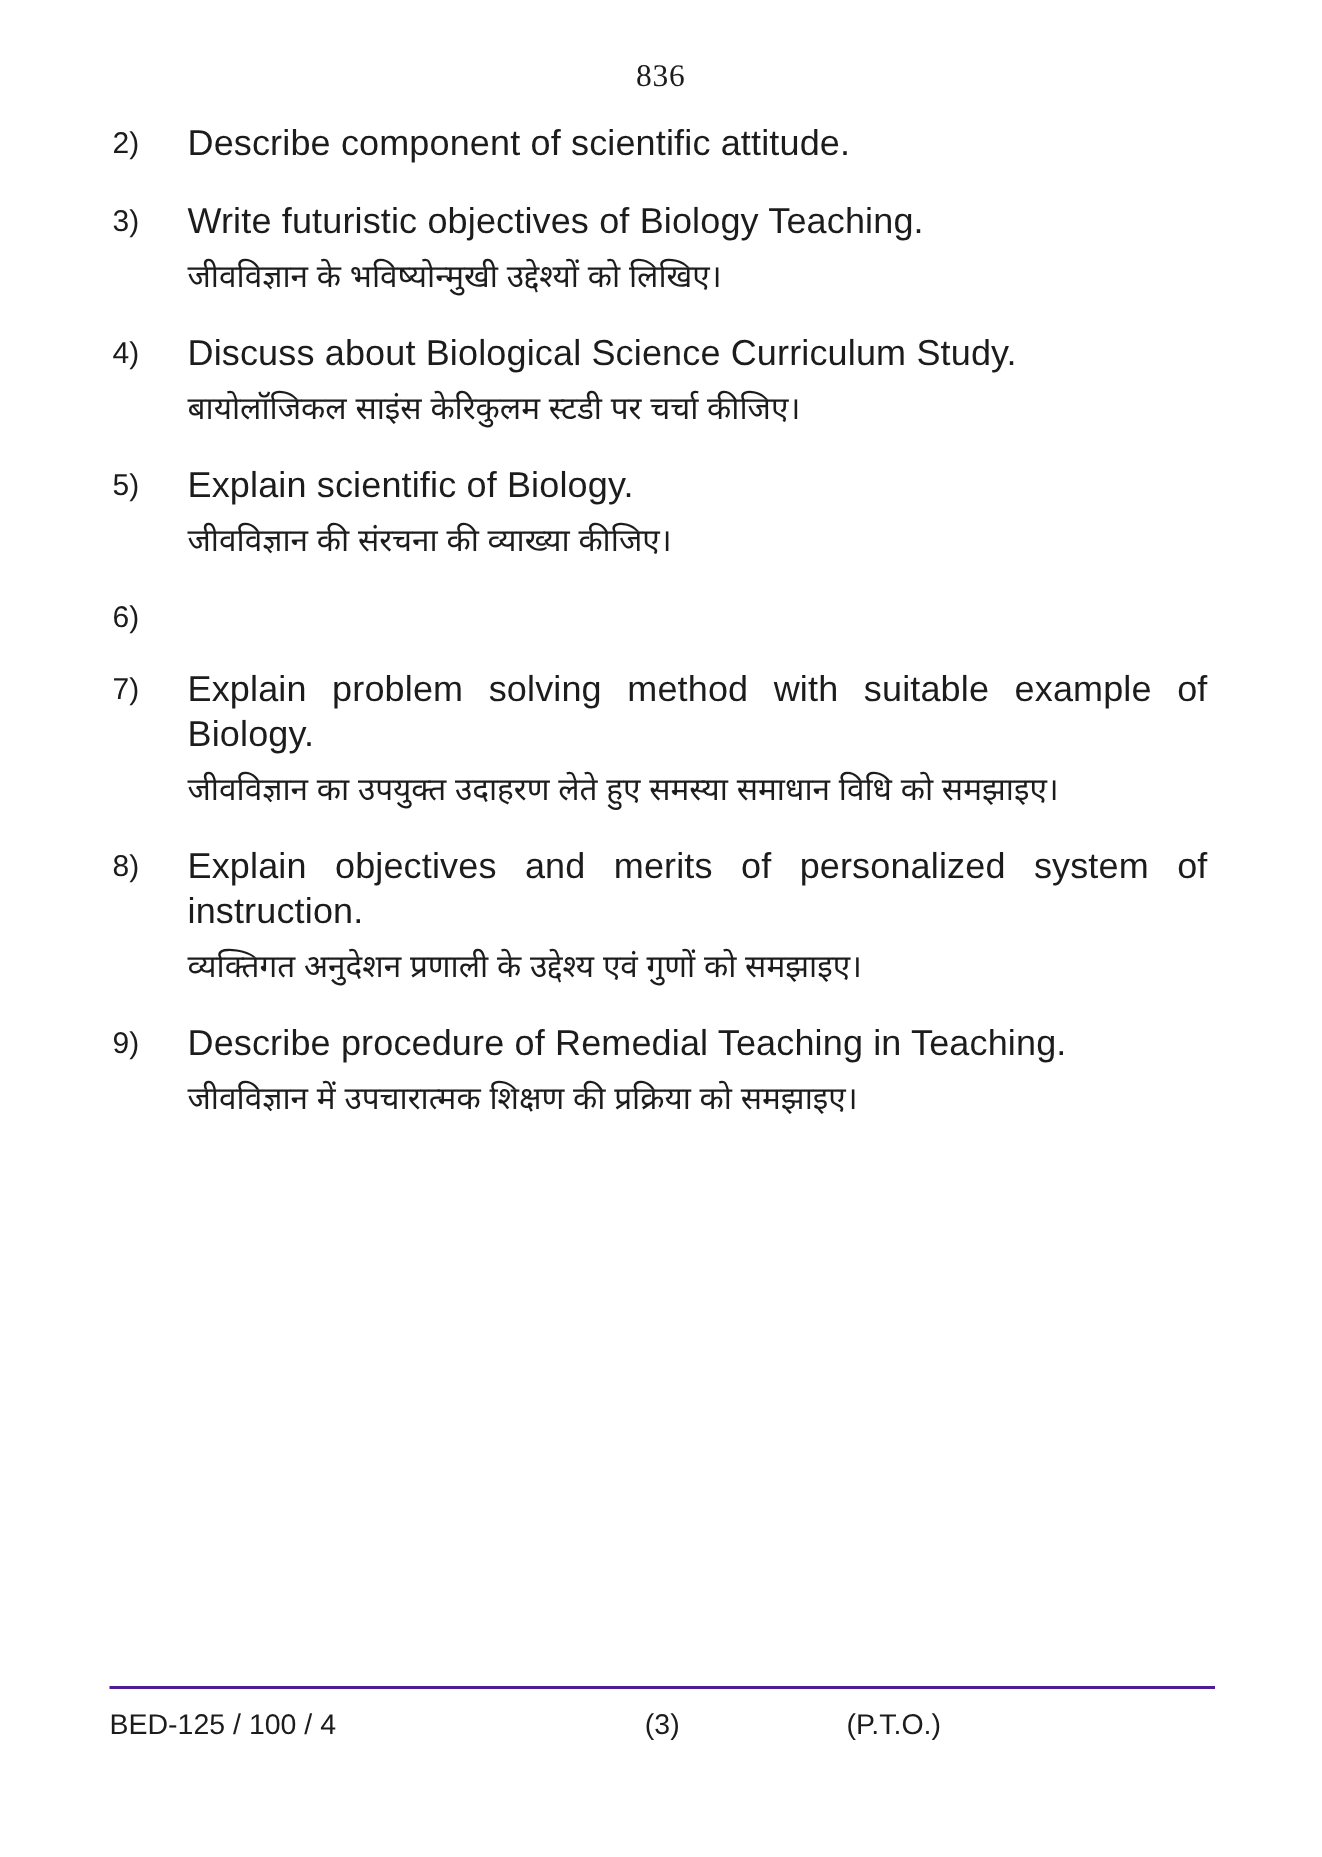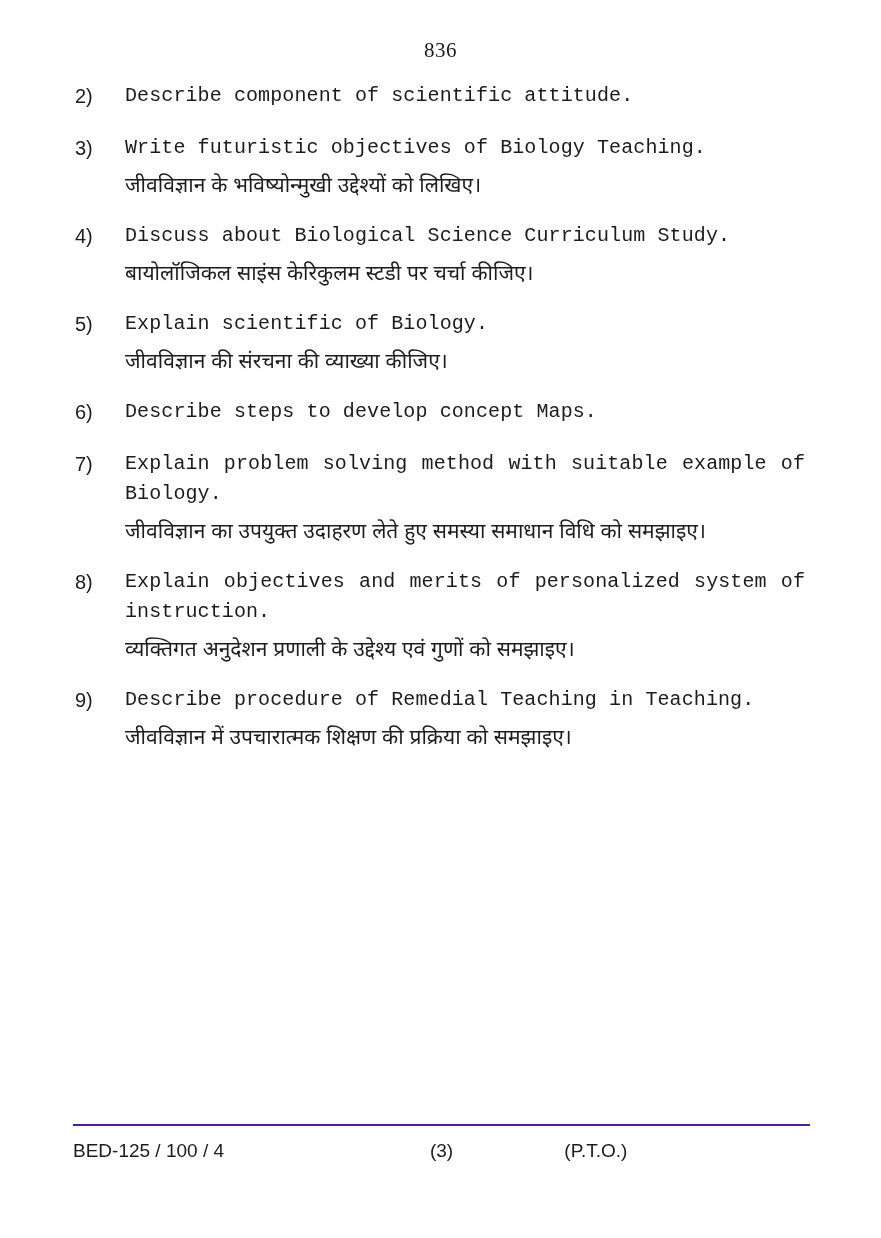--- a/index.html
+++ b/index.html
@@ -35,26 +35,25 @@
     width: 50px;
     flex: 0 0 50px;
     font-size: 20px;
     line-height: 30px;
   }
   .q-body {
     flex: 1 1 auto;
     min-width: 0;
   }
   .q-en {
-    font-size: 20px;
+    font-size: 24px;
     line-height: 30px;
     text-align: justify;
     letter-spacing: 0.1px;
     margin-bottom: 4px;
-    font-family: Liberation Mono, monospace;
   }
   .q-hi {
     font-size: 21px;
     line-height: 36px;
     text-align: justify;
   }
   .footer {
     position: absolute;
     left: 73px;
     right: 71px;
@@ -105,21 +104,20 @@
       <div class="q-num">5)</div>
       <div class="q-body">
         <div class="q-en">Explain scientific of Biology.</div>
         <div class="q-hi">जीवविज्ञान की संरचना की व्याख्या कीजिए।</div>
       </div>
     </div>
 
     <div class="question">
       <div class="q-num">6)</div>
       <div class="q-body">
-        <div class="q-en">Describe steps to develop concept Maps.</div>
       </div>
     </div>
 
     <div class="question">
       <div class="q-num">7)</div>
       <div class="q-body">
         <div class="q-en">Explain problem solving method with suitable example of Biology.</div>
         <div class="q-hi">जीवविज्ञान का उपयुक्त उदाहरण लेते हुए समस्या समाधान विधि को समझाइए।</div>
       </div>
     </div>

